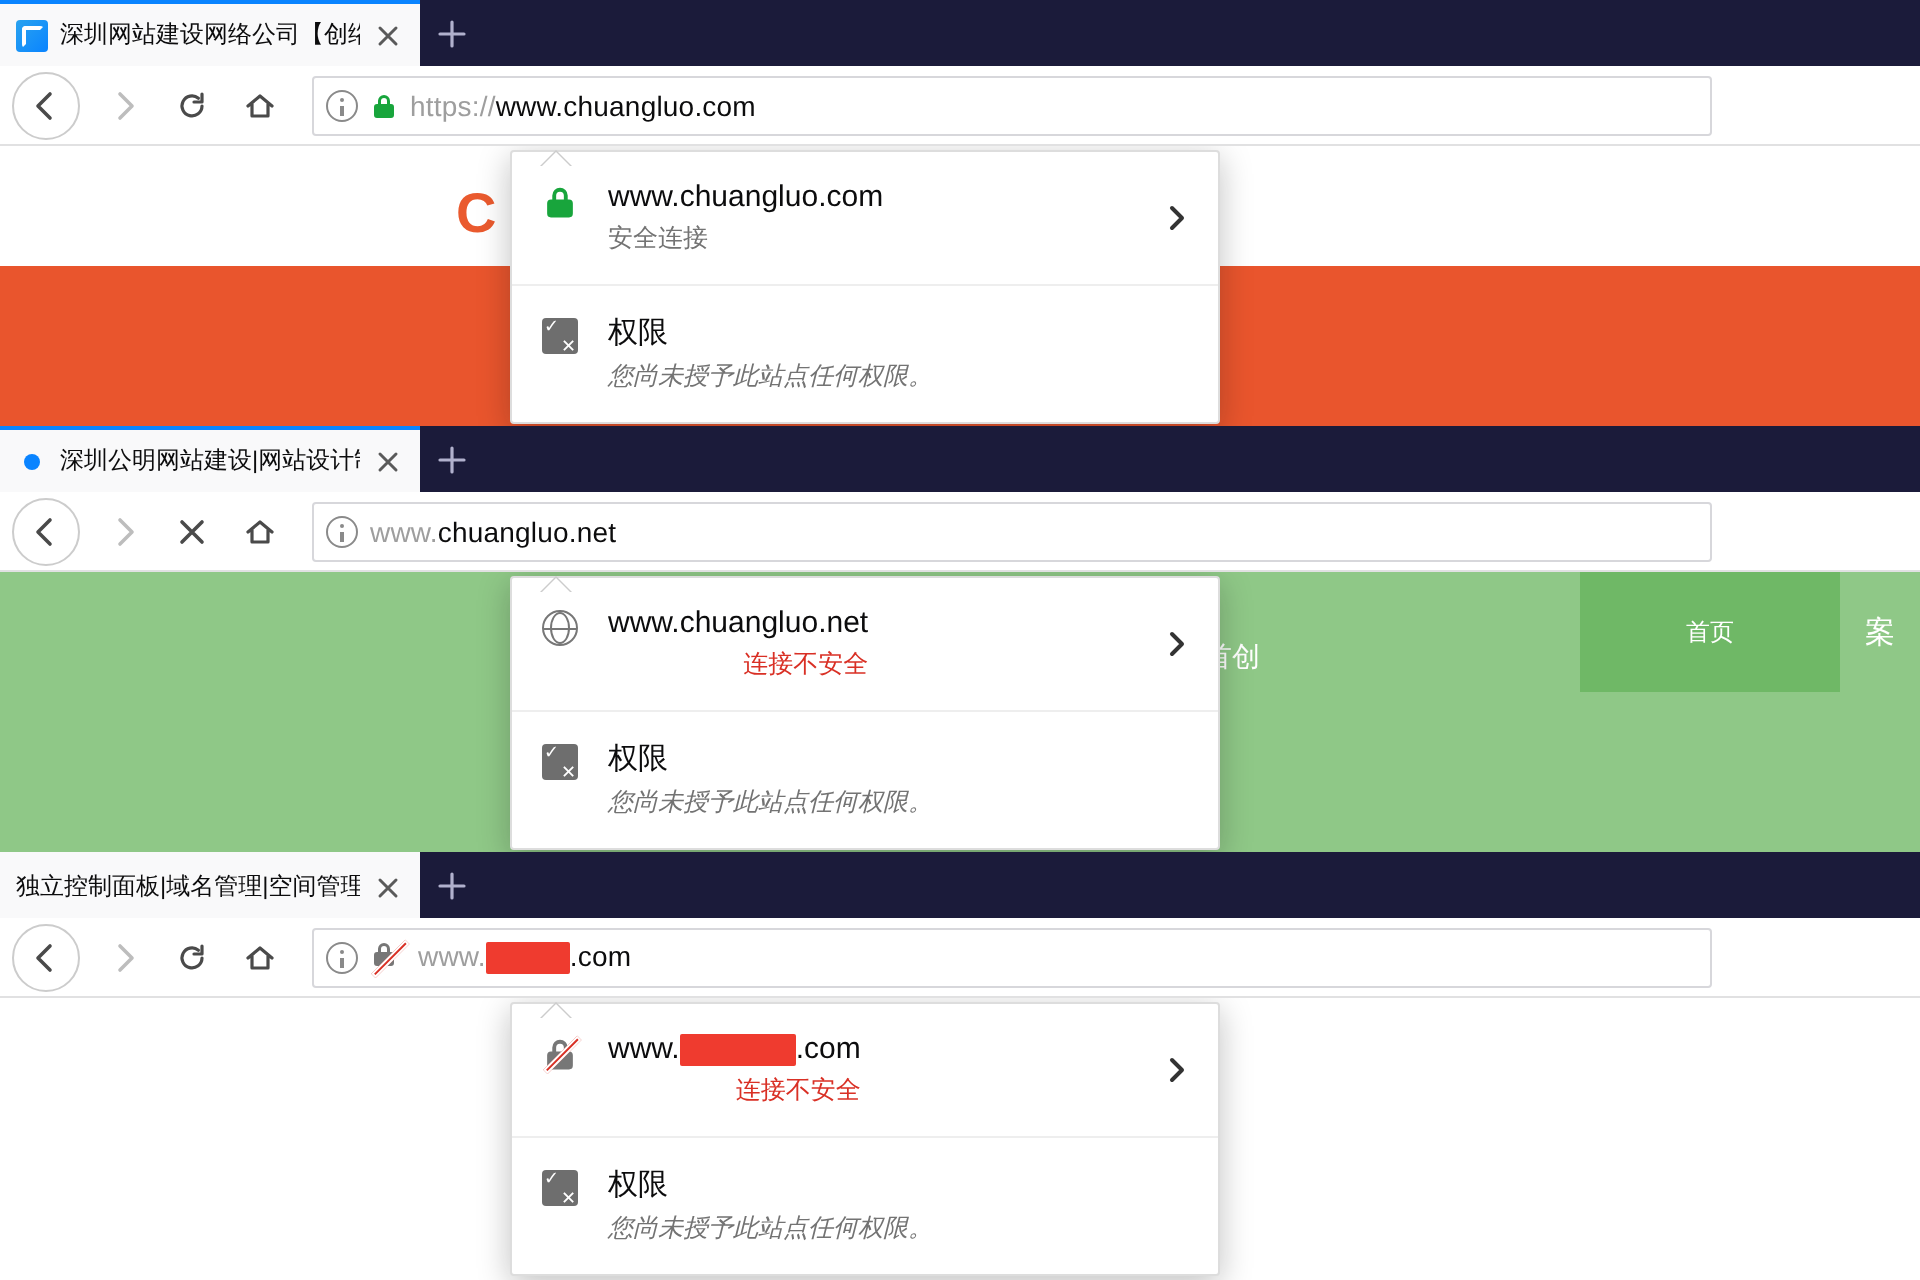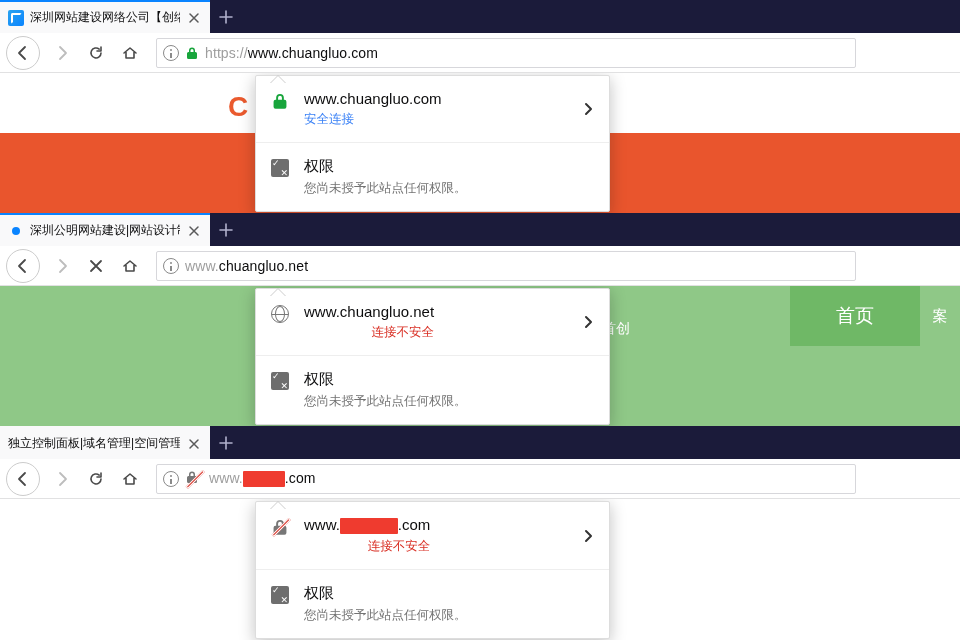--- a/index.html
+++ b/index.html
@@ -25,32 +25,32 @@
   .url-text .host { color:#0c0c0d; }
   .url-text .proto { color:#9e9e9e;margin-top:16px; }
   .page { position:relative; height:140px; overflow:hidden; }
   .bg-white { background:#fff; }
   .band-orange { position:absolute; left:0; right:0; top:60px; height:80px; background:#e9552d; }
   .brand-c { position:absolute; left:228px; top:18px; font-size:28px; color:#ea5a2e; font-weight:600; }
   .band-green { position:absolute; left:0; right:0; top:0; height:140px; background:#8fc887; }
   .site-search { position:absolute; right:360px; top:26px; width:28px;height:28px;border:2px solid #fff;border-radius:50%; }
   .site-search::after{content:"";position:absolute;width:2px;height:10px;background:#fff;right:-4px;bottom:-6px;transform:rotate(-45deg);}
   .g-text1{position:absolute;right:330px;top:34px;color:#fff;font-size:14px;}
-  .g-btn{position:absolute;right:40px;top:0;width:130px;height:60px;background:#6fb866;color:#fff;display:flex;align-items:center;justify-content:center;font-size:19px;}
+  .g-btn{position:absolute;right:40px;top:0;width:130px;height:60px;background:#6fb866;color:#fff;display:flex;align-items:center;justify-content:center;font-size:12px;}
   .g-btn2{position:absolute;right:0;top:0;width:40px;height:60px;background:#8fc887;color:#fff;display:flex;align-items:center;justify-content:center;font-size:15px;}
   .popup { position:absolute; left:255px; width:355px; background:#fff; border:1px solid #ddd; box-shadow:0 4px 16px rgba(12,12,13,.25); border-radius:2px; z-index:5; }
   .popup::before{content:"";position:absolute;top:-8px;left:14px;border:8px solid transparent;border-bottom-color:#fff;filter:drop-shadow(0 -1px 0 #ccc);}
   .popup-row { display:flex; align-items:flex-start; padding:14px 14px; gap:14px; }
   .popup-row + .popup-row { border-top:1px solid #eee; }
   .popup-ico { width:20px; flex:none; margin-top:2px; display:flex;justify-content:center; }
   .p-title { font-size:15px; color:#0c0c0d; margin-bottom:4px; }
   .p-sub { font-size:12.5px; }
-  .p-sub.green { color:#3b82f6; }
+  .p-sub.green { color:#737373; }
   .p-sub.red { color:#d93025;text-align:right; }
-  .p-sub.gray { color:#737373; }
+  .p-sub.gray { color:#737373;font-style:italic; }
   .chev { margin-left:auto; align-self:center; color:#4a4a4a; }
   svg { display:block; }
   .lock-green path{fill:#18a53c;}
   .info-ico{width:16px;height:16px;border:1.5px solid #8a8a8a;border-radius:50%;position:relative;}
   .info-ico::before{content:"";position:absolute;left:50%;top:3px;width:2px;height:2px;background:#8a8a8a;border-radius:50%;transform:translateX(-50%);}
   .info-ico::after{content:"";position:absolute;left:50%;top:7px;width:2px;height:5px;background:#8a8a8a;transform:translateX(-50%);}
   .globe{width:18px;height:18px;border:1.5px solid #777;border-radius:50%;position:relative;}
   .globe::before{content:"";position:absolute;left:50%;top:0;bottom:0;width:8px;border:1.5px solid #777;border-radius:50%;transform:translateX(-50%);}
   .globe::after{content:"";position:absolute;left:0;right:0;top:50%;height:0;border-top:1.5px solid #777;}
   .perm{width:18px;height:18px;background:#6e6e6e;border-radius:2px;position:relative;}

